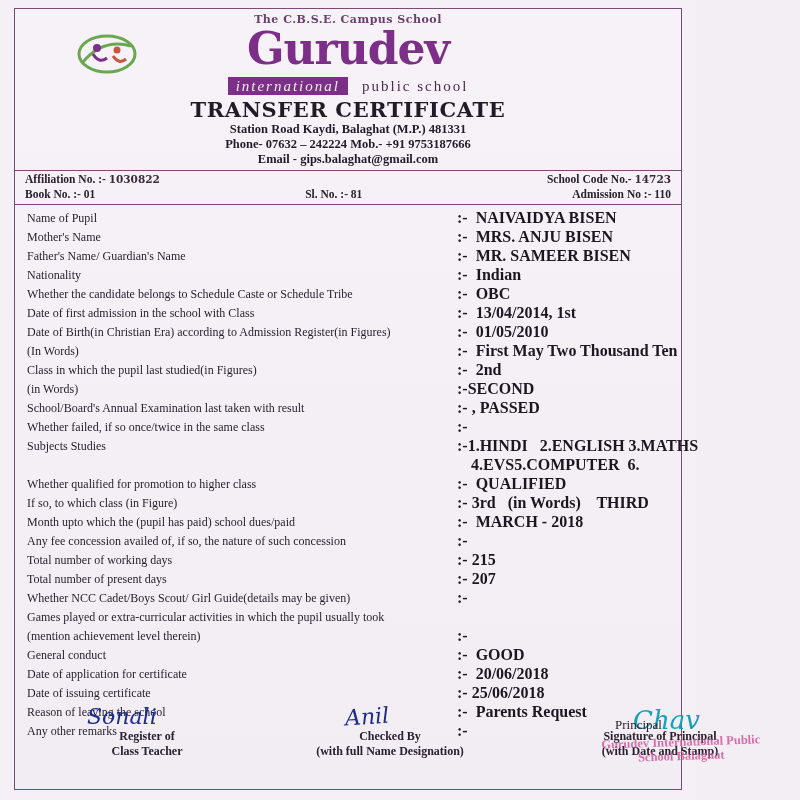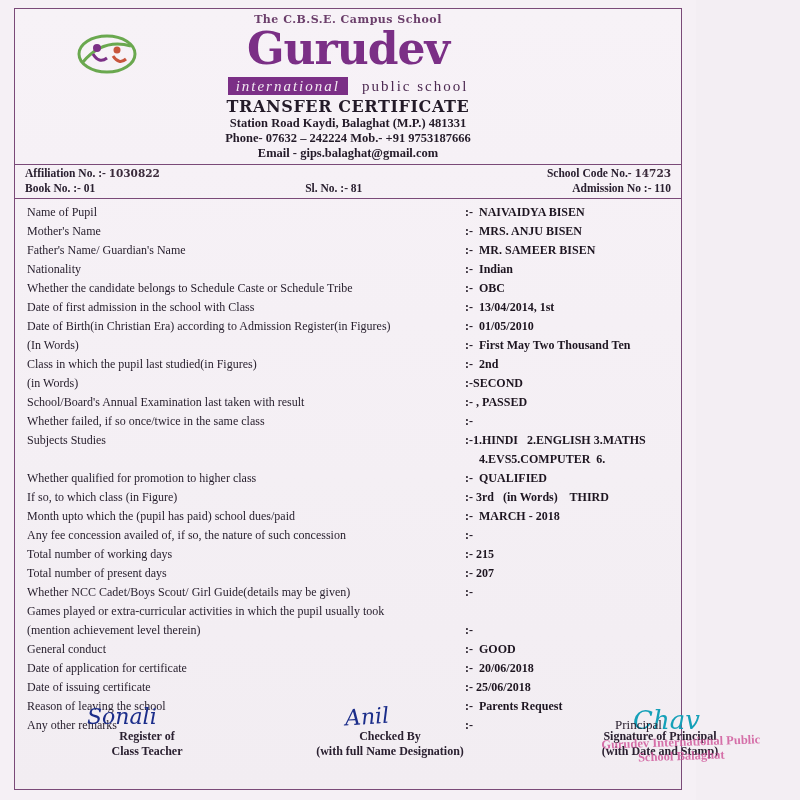--- a/index.html
+++ b/index.html
@@ -60,21 +60,21 @@
   }
   .brand-sub .pill{
     background:#7b2f86;
     color:#f2e9f2;
     padding:1px 8px;
     margin-right:14px;
     font-style:italic;
   }
   .tc-title{
     font-family:"DejaVu Serif", serif;
-    font-size:16px;
+    font-size:21px;
     font-weight:bold;
     letter-spacing:.6px;
     margin-top:2px;
     color:#231a28;
   }
   .addr{
     font-size:12.5px;
     font-weight:bold;
     line-height:15px;
     color:#231a28;
@@ -105,26 +105,25 @@
   }
   .lbl{
     flex:0 0 430px;
     padding-left:12px;
     font-size:12px;
     line-height:16px;
     color:#241c2a;
   }
   .val{
     flex:1 1 auto;
-    font-size:12px;
+    font-size:16px;
     line-height:16px;
     font-weight:bold;
     color:#1d1520;
     white-space:pre;
-    margin-left:8px;
   }
   .val.indent{padding-left:14px;}
   .row.cont .lbl{visibility:hidden;}
   
   .footer{
     position:absolute;
     left:0;right:0;bottom:12px;
     height:90px;
   }
   .sig{

